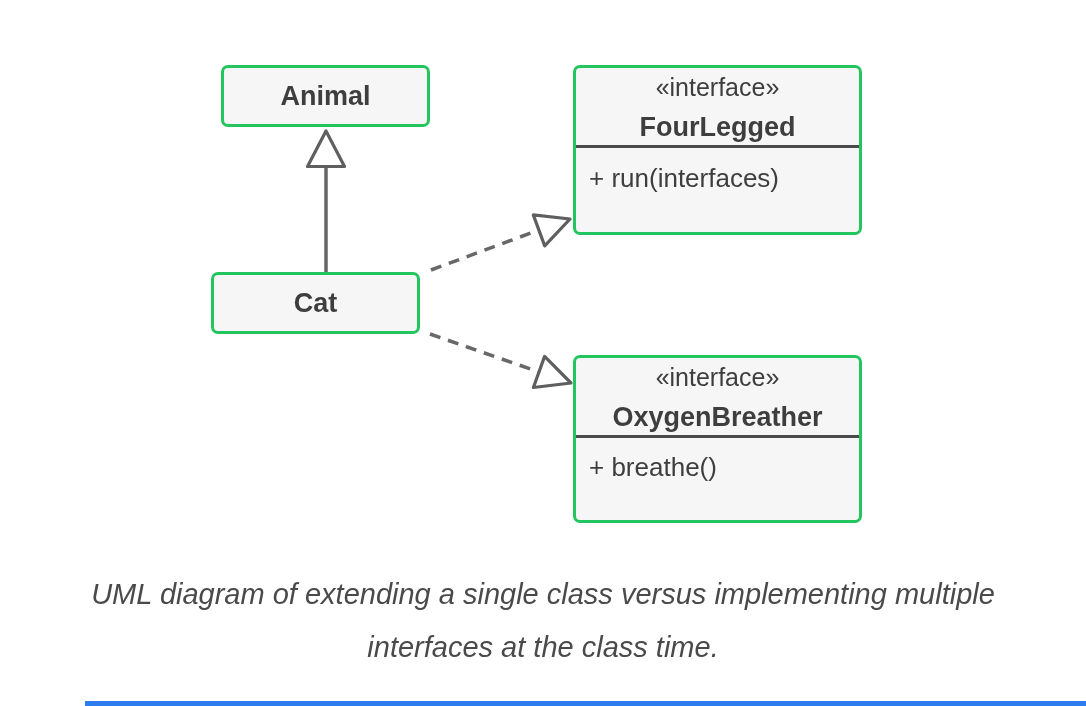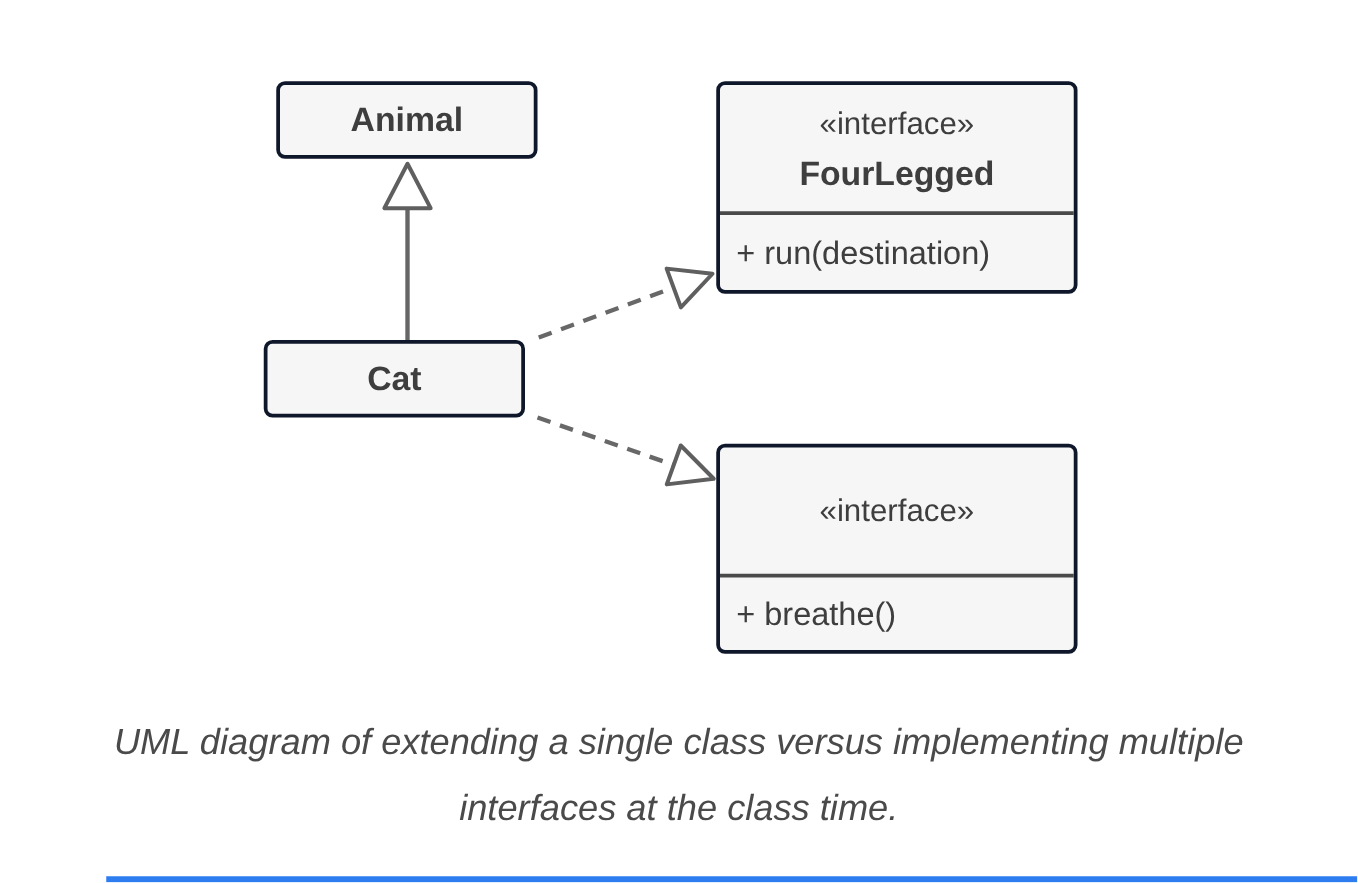--- a/index.html
+++ b/index.html
@@ -24,38 +24,38 @@
   .arrow-layer {
     position: absolute;
     left: 0; top: 0;
     width: 1086px;
     height: 550px;
   }
   .uml-box {
     position: absolute;
     box-sizing: border-box;
     background: #f6f6f6;
-    border: 3px solid #0f172a;
+    border: 3px solid #22c55e;
     border-radius: 7px;
     color: #3e3e3e;
   }
   .class-box {
     display: flex;
     align-items: center;
     justify-content: center;
     font-weight: bold;
     font-size: 27px;
   }
   .box-animal { left: 221px; top: 65px; width: 209px; height: 62px; }
   .box-cat    { left: 211px; top: 272px; width: 209px; height: 62px; }
   .box-fourlegged { left: 573px; top: 65px; width: 289px; height: 170px; }
   .box-oxygen     { left: 573px; top: 355px; width: 289px; height: 168px; }
   .iface-title {
     box-sizing: border-box;
-    height: 104px;
+    height: 80px;
     border-bottom: 3px solid #4a4a4a;
     display: flex;
     flex-direction: column;
     align-items: center;
     justify-content: center;
     text-align: center;
   }
   .iface-stereotype {
     font-size: 25px;
     line-height: 40px;
@@ -127,27 +127,28 @@
     <div class="uml-box class-box box-cat">
       <span>Cat</span>
     </div>
 
     <div class="uml-box box-fourlegged">
       <div class="iface-title">
         <div class="iface-stereotype">«interface»</div>
         <div class="iface-name">FourLegged</div>
       </div>
       <div class="iface-methods">
-        <div>+ run(destination)</div>
+        <div>+ run(interfaces)</div>
       </div>
     </div>
 
     <div class="uml-box box-oxygen">
       <div class="iface-title">
         <div class="iface-stereotype">«interface»</div>
+        <div class="iface-name">OxygenBreather</div>
       </div>
       <div class="iface-methods">
         <div>+ breathe()</div>
       </div>
     </div>
 
   </div>
 
   <div class="caption">
     <div>UML diagram of extending a single class versus implementing multiple</div>

